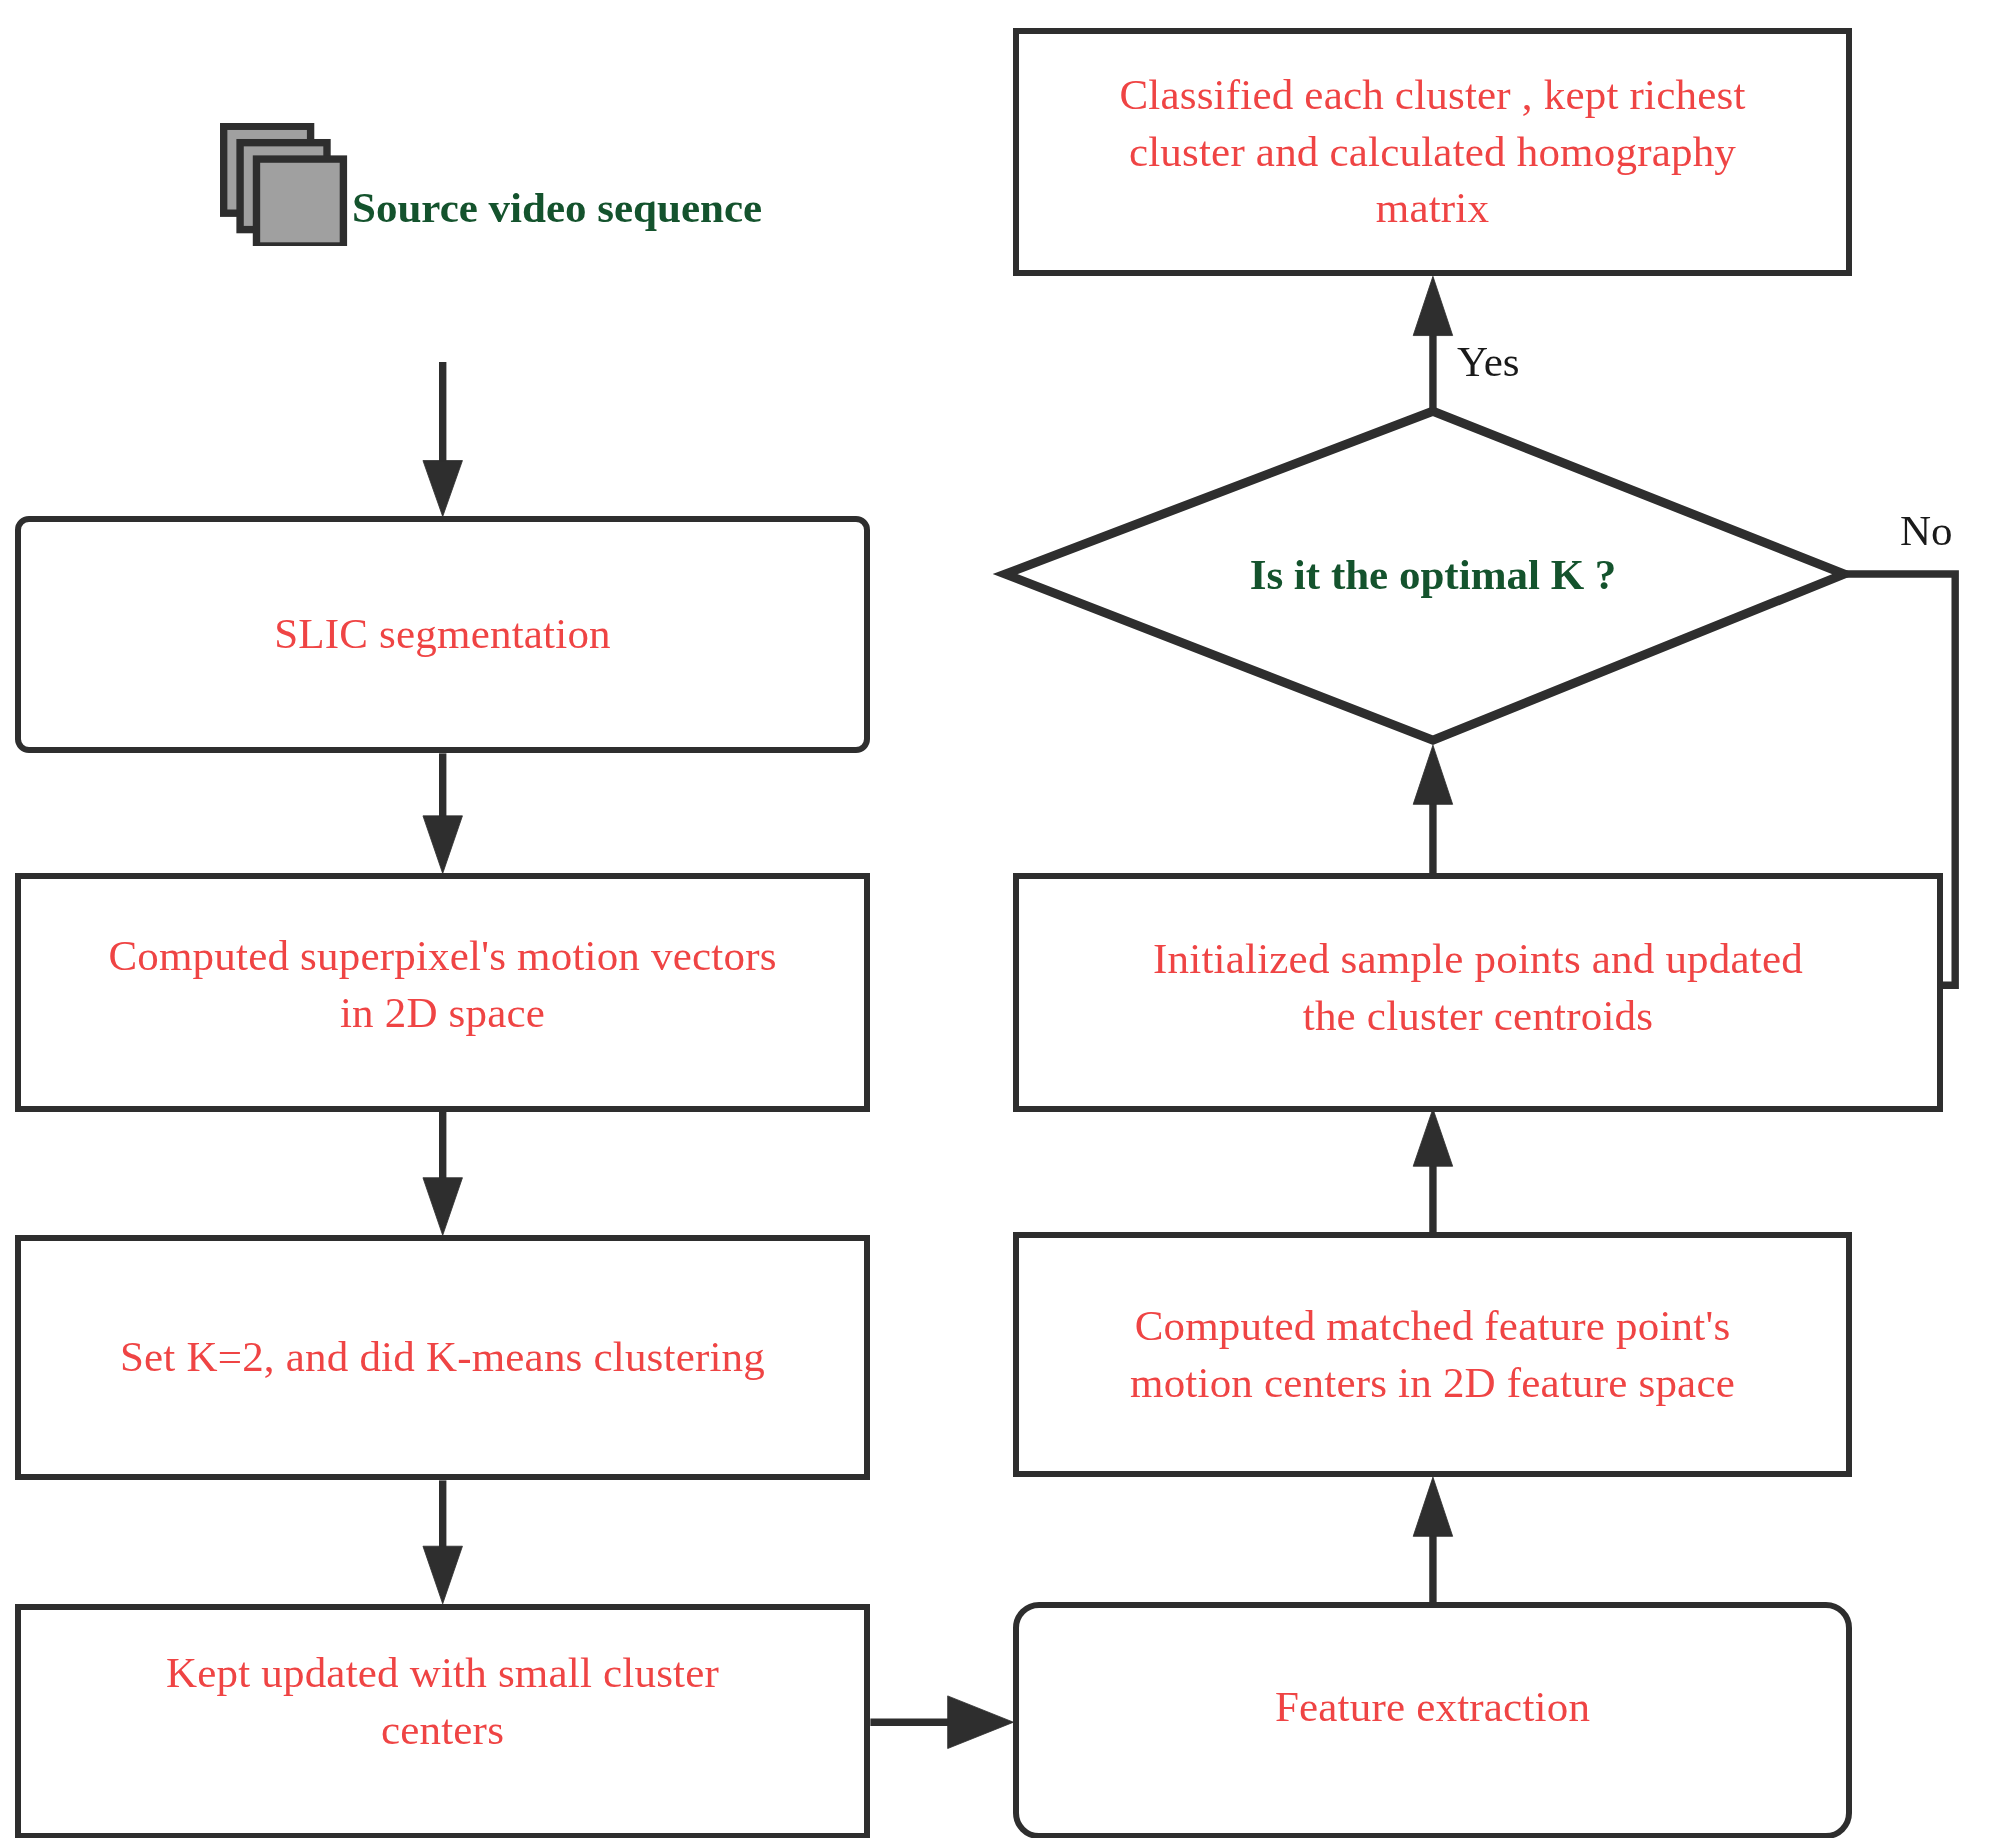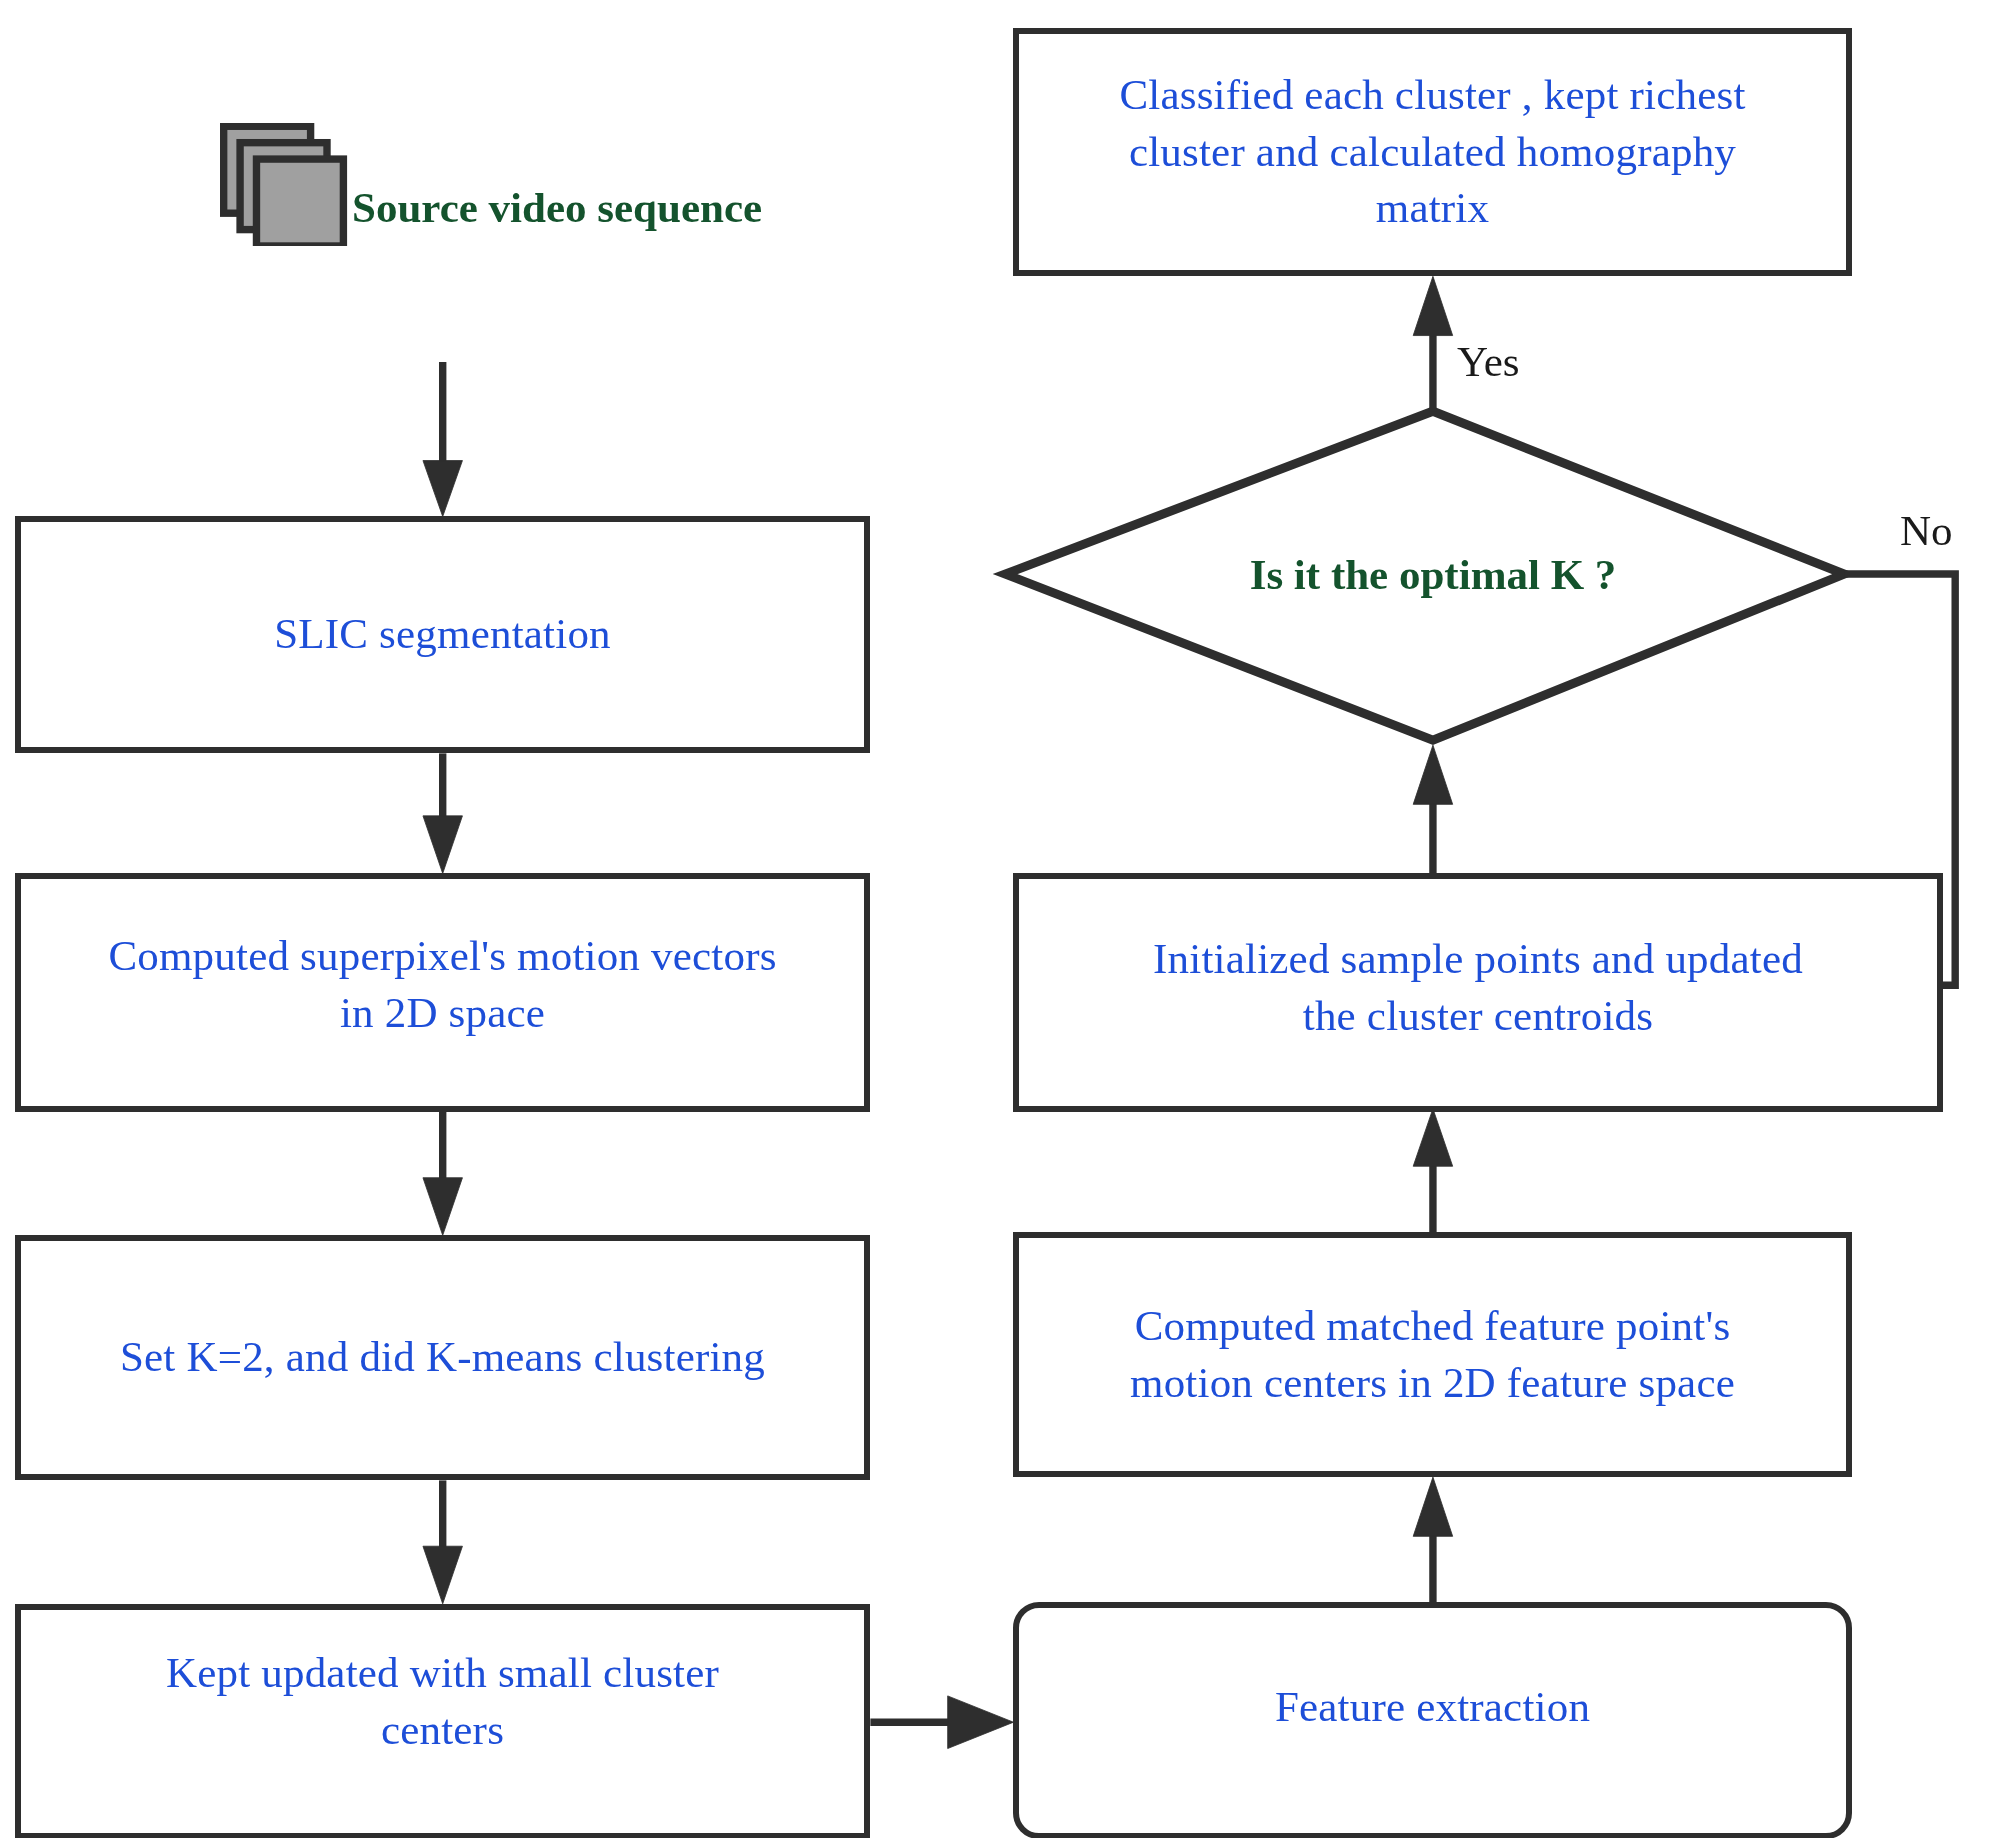--- a/index.html
+++ b/index.html
@@ -19,21 +19,21 @@
   }
   .node {
     position: absolute;
     box-sizing: border-box;
     border: 6.6px solid #2e2e2e;
     background: #ffffff;
     display: flex;
     align-items: center;
     justify-content: center;
     text-align: center;
-    color: #1d4ed8;
+    color: #ef4444;
   }
   .node .label {
     font-size: 43px;
     line-height: 1.32;
     letter-spacing: 0.2px;
     white-space: pre-line;
     padding: 0 21.4px;
   }
   .free-label {
     position: absolute;
@@ -128,21 +128,21 @@
   <div class="stack-icon" style="left:220px; top:123px; width:132px; height:123px;">
     <svg width="132" height="123" viewBox="0 0 160 150" xmlns="http://www.w3.org/2000/svg">
       <rect x="4" y="4" width="106" height="106" fill="#a0a0a0" stroke="#2e2e2e" stroke-width="9"></rect>
       <rect x="24" y="24" width="106" height="106" fill="#a0a0a0" stroke="#2e2e2e" stroke-width="9"></rect>
       <rect x="44" y="44" width="106" height="106" fill="#a0a0a0" stroke="#2e2e2e" stroke-width="9"></rect>
     </svg>
   </div>
 
   <div class="free-label" style="left:352px; top:183px;">Source video sequence</div>
 
-  <div class="node" style="left:15px; top:516px; width:855px; height:237px;">
+  <div class="node" style="left:15px; top:516px; width:855px; height:237px;border-radius:14px;">
     <div class="label">SLIC  segmentation</div>
   </div>
 
   <div class="node" style="left:15px; top:873px; width:855px; height:239px;">
     <div class="label" style="transform:translateY(-8.2px);">Computed superpixel's motion vectors
 in 2D space</div>
   </div>
 
   <div class="node" style="left:15px; top:1235px; width:855px; height:245px;">
     <div class="label">Set K=2, and did K-means clustering</div>

